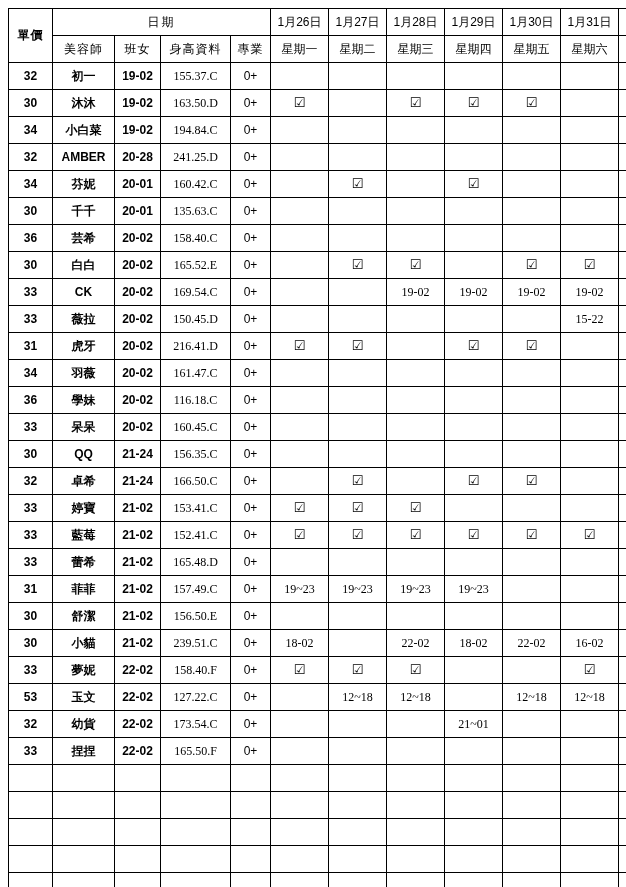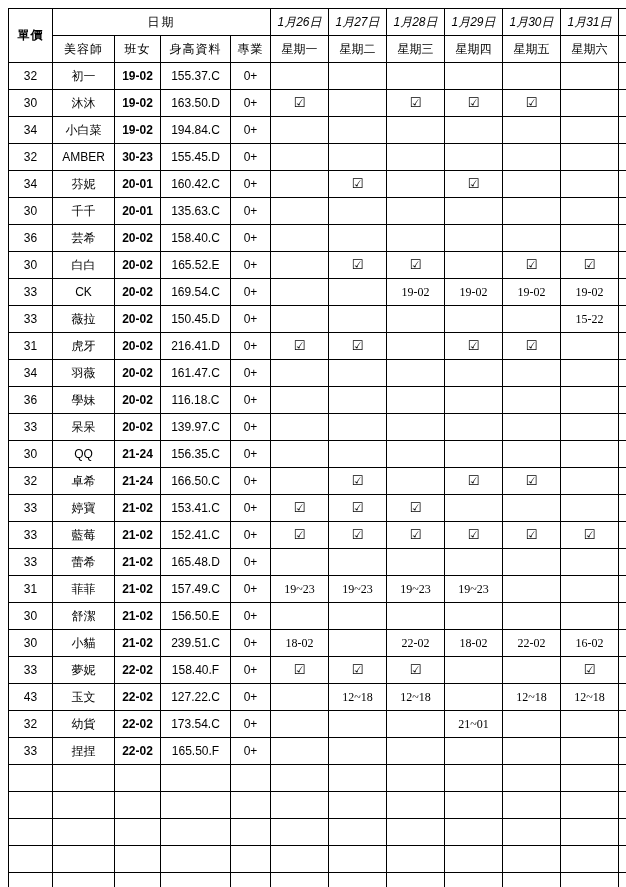--- a/index.html
+++ b/index.html
@@ -56,53 +56,52 @@
     letter-spacing: 1px;
   }
   .hdr-sub {
     color: #000000;
     font-size: 12px;
     letter-spacing: 1px;
   }
   .hdr-daynum {
     color: #000000;
     font-size: 11px;
-    font-style: italic;
   }
   .hdr-weekday {
     color: #000000;
     font-size: 12px;
   }
   .hdr-weekend {
     color: #008800;
     font-size: 12px;
   }
   .hdr-sunday {
     color: #cc0000;
     font-size: 12px;
   }
   td.price {
     color: #cc0000;
-    font-weight: normal;
+    font-weight: bold;
     font-size: 13px;
   }
   td.name {
     color: #000088;
-    font-weight: normal;
+    font-weight: bold;
     font-size: 13px;
   }
   td.cls {
     color: #1111cc;
     font-weight: bold;
     font-size: 12px;
   }
   td.body {
     color: #000000;
     font-size: 12px;
-    font-family: Liberation Sans, sans-serif;
+    font-family: Liberation Serif, serif;
   }
   td.spec {
     color: #000000;
     font-size: 12px;
   }
   td.cell {
     color: #000000;
     font-size: 11px;
     font-family: "Liberation Serif", serif;
   }
@@ -195,22 +194,22 @@
           <td class="cell"></td>
           <td class="cell"></td>
           <td class="cell"></td>
           <td class="cell"></td>
           <td class="cell"></td>
           <td class="cell"></td>
         </tr>
         <tr>
           <td class="price">32</td>
           <td class="name">AMBER</td>
-          <td class="cls">30-23</td>
-          <td class="body">155.45.D</td>
+          <td class="cls">20-28</td>
+          <td class="body">241.25.D</td>
           <td class="spec">0+</td>
           <td class="cell"></td>
           <td class="cell"></td>
           <td class="cell"></td>
           <td class="cell"></td>
           <td class="cell"></td>
           <td class="cell"></td>
           <td class="cell"></td>
         </tr>
         <tr>
@@ -336,21 +335,21 @@
           <td class="cell"></td>
           <td class="cell"></td>
           <td class="cell"></td>
           <td class="cell"></td>
           <td class="cell"></td>
         </tr>
         <tr>
           <td class="price">33</td>
           <td class="name">呆呆</td>
           <td class="cls">20-02</td>
-          <td class="body">139.97.C</td>
+          <td class="body">160.45.C</td>
           <td class="spec">0+</td>
           <td class="cell"></td>
           <td class="cell"></td>
           <td class="cell"></td>
           <td class="cell"></td>
           <td class="cell"></td>
           <td class="cell"></td>
           <td class="cell"></td>
         </tr>
         <tr>
@@ -473,21 +472,21 @@
           <td class="spec">0+</td>
           <td class="cell"><span class="chk">☑</span></td>
           <td class="cell"><span class="chk">☑</span></td>
           <td class="cell"><span class="chk">☑</span></td>
           <td class="cell"></td>
           <td class="cell"></td>
           <td class="cell"><span class="chk">☑</span></td>
           <td class="cell"></td>
         </tr>
         <tr>
-          <td class="price">43</td>
+          <td class="price">53</td>
           <td class="name">玉文</td>
           <td class="cls">22-02</td>
           <td class="body">127.22.C</td>
           <td class="spec">0+</td>
           <td class="cell"></td>
           <td class="cell">12~18</td>
           <td class="cell">12~18</td>
           <td class="cell"></td>
           <td class="cell">12~18</td>
           <td class="cell">12~18</td>

